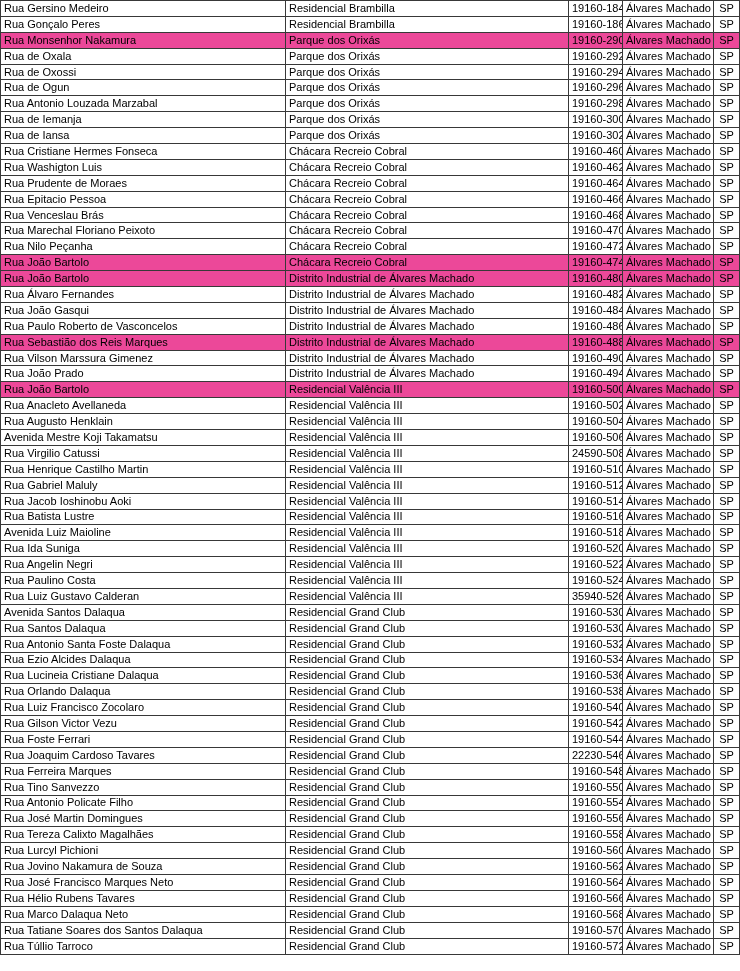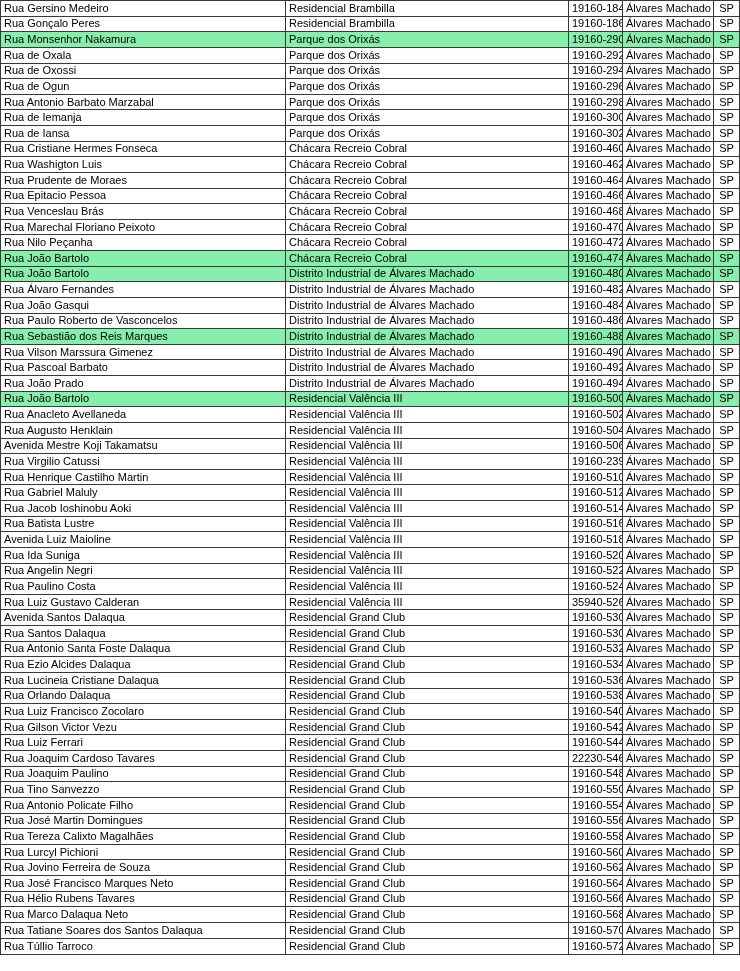--- a/index.html
+++ b/index.html
@@ -33,21 +33,21 @@
   }
   table.cep-table td.c2 { 
     text-align: right;
     padding-right: 3px;
   }
   table.cep-table td.c4 { 
     text-align: center;
     padding: 0;
   }
   tr.hl td {
-    background: #86efac;
+    background: #ec4899;
     margin-left: 19px;
   }
 </style>
 </head>
 <body>
 
 <table class="cep-table">
   <colgroup>
     <col style="width:285px">
     <col style="width:283px">
@@ -92,21 +92,21 @@
         <td class="c4">SP</td>
       </tr>
       <tr>
         <td class="c0">Rua de Ogun</td>
         <td class="c1">Parque dos Orixás</td>
         <td class="c2">19160-296</td>
         <td class="c3">Álvares Machado</td>
         <td class="c4">SP</td>
       </tr>
       <tr>
-        <td class="c0">Rua Antonio Barbato Marzabal</td>
+        <td class="c0">Rua Antonio Louzada Marzabal</td>
         <td class="c1">Parque dos Orixás</td>
         <td class="c2">19160-298</td>
         <td class="c3">Álvares Machado</td>
         <td class="c4">SP</td>
       </tr>
       <tr>
         <td class="c0">Rua de Iemanja</td>
         <td class="c1">Parque dos Orixás</td>
         <td class="c2">19160-300</td>
         <td class="c3">Álvares Machado</td>
@@ -211,27 +211,20 @@
         <td class="c4">SP</td>
       </tr>
       <tr>
         <td class="c0">Rua Vilson Marssura Gimenez</td>
         <td class="c1">Distrito Industrial de Álvares Machado</td>
         <td class="c2">19160-490</td>
         <td class="c3">Álvares Machado</td>
         <td class="c4">SP</td>
       </tr>
       <tr>
-        <td class="c0">Rua Pascoal Barbato</td>
-        <td class="c1">Distrito Industrial de Álvares Machado</td>
-        <td class="c2">19160-492</td>
-        <td class="c3">Álvares Machado</td>
-        <td class="c4">SP</td>
-      </tr>
-      <tr>
         <td class="c0">Rua João Prado</td>
         <td class="c1">Distrito Industrial de Álvares Machado</td>
         <td class="c2">19160-494</td>
         <td class="c3">Álvares Machado</td>
         <td class="c4">SP</td>
       </tr>
       <tr class="hl">
         <td class="c0">Rua João Bartolo</td>
         <td class="c1">Residencial Valência III</td>
         <td class="c2">19160-500</td>
@@ -255,21 +248,21 @@
       <tr>
         <td class="c0">Avenida Mestre Koji Takamatsu</td>
         <td class="c1">Residencial Valência III</td>
         <td class="c2">19160-506</td>
         <td class="c3">Álvares Machado</td>
         <td class="c4">SP</td>
       </tr>
       <tr>
         <td class="c0">Rua Virgilio Catussi</td>
         <td class="c1">Residencial Valência III</td>
-        <td class="c2">19160-239</td>
+        <td class="c2">24590-508</td>
         <td class="c3">Álvares Machado</td>
         <td class="c4">SP</td>
       </tr>
       <tr>
         <td class="c0">Rua Henrique Castilho Martin</td>
         <td class="c1">Residencial Valência III</td>
         <td class="c2">19160-510</td>
         <td class="c3">Álvares Machado</td>
         <td class="c4">SP</td>
       </tr>
@@ -379,35 +372,35 @@
         <td class="c4">SP</td>
       </tr>
       <tr>
         <td class="c0">Rua Gilson Victor Vezu</td>
         <td class="c1">Residencial Grand Club</td>
         <td class="c2">19160-542</td>
         <td class="c3">Álvares Machado</td>
         <td class="c4">SP</td>
       </tr>
       <tr>
-        <td class="c0">Rua Luiz Ferrari</td>
+        <td class="c0">Rua Foste Ferrari</td>
         <td class="c1">Residencial Grand Club</td>
         <td class="c2">19160-544</td>
         <td class="c3">Álvares Machado</td>
         <td class="c4">SP</td>
       </tr>
       <tr>
         <td class="c0">Rua Joaquim Cardoso Tavares</td>
         <td class="c1">Residencial Grand Club</td>
         <td class="c2">22230-546</td>
         <td class="c3">Álvares Machado</td>
         <td class="c4">SP</td>
       </tr>
       <tr>
-        <td class="c0">Rua Joaquim Paulino</td>
+        <td class="c0">Rua Ferreira Marques</td>
         <td class="c1">Residencial Grand Club</td>
         <td class="c2">19160-548</td>
         <td class="c3">Álvares Machado</td>
         <td class="c4">SP</td>
       </tr>
       <tr>
         <td class="c0">Rua Tino Sanvezzo</td>
         <td class="c1">Residencial Grand Club</td>
         <td class="c2">19160-550</td>
         <td class="c3">Álvares Machado</td>
@@ -435,21 +428,21 @@
         <td class="c4">SP</td>
       </tr>
       <tr>
         <td class="c0">Rua Lurcyl Pichioni</td>
         <td class="c1">Residencial Grand Club</td>
         <td class="c2">19160-560</td>
         <td class="c3">Álvares Machado</td>
         <td class="c4">SP</td>
       </tr>
       <tr>
-        <td class="c0">Rua Jovino Ferreira de Souza</td>
+        <td class="c0">Rua Jovino Nakamura de Souza</td>
         <td class="c1">Residencial Grand Club</td>
         <td class="c2">19160-562</td>
         <td class="c3">Álvares Machado</td>
         <td class="c4">SP</td>
       </tr>
       <tr>
         <td class="c0">Rua José Francisco Marques Neto</td>
         <td class="c1">Residencial Grand Club</td>
         <td class="c2">19160-564</td>
         <td class="c3">Álvares Machado</td>

